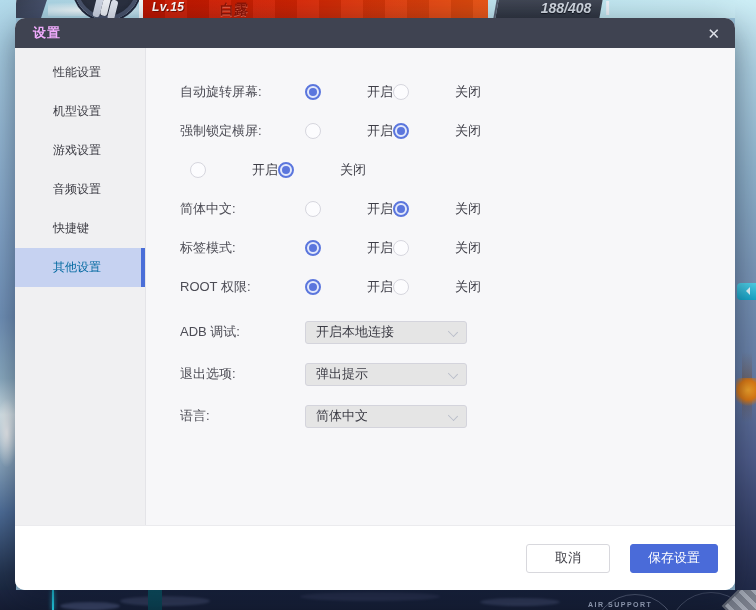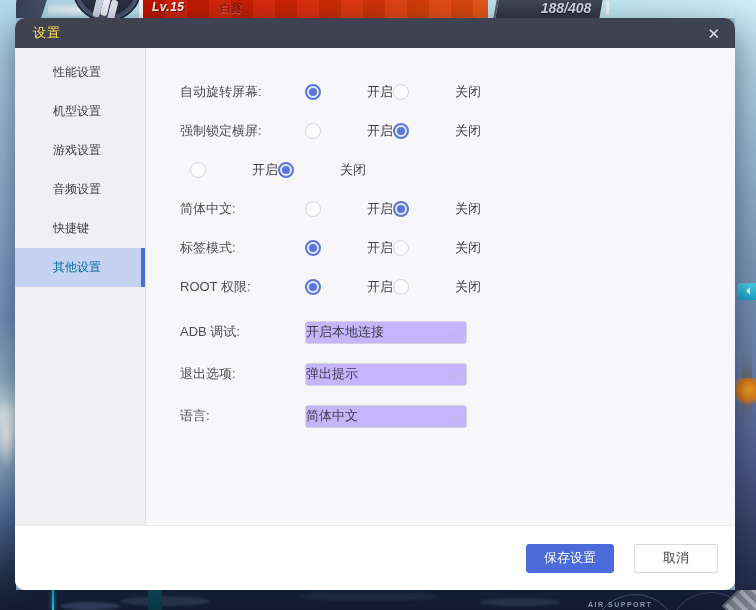--- a/index.html
+++ b/index.html
@@ -23,21 +23,21 @@
     background:radial-gradient(circle at 50% 45%, #2b3140 60%, #1c2230 100%);
     border:4px solid #49536b; box-shadow:0 0 0 2px #20263a; }
   .emblem .glove { position:absolute; left:24px; top:38px; width:7px; height:20px; background:#eef1f6; border-radius:3px;
     transform:rotate(14deg); box-shadow:8px 2px 0 #dfe4ee, -7px 3px 0 #cfd6e4; }
   .whitebar { position:absolute; left:139px; top:0; width:4px; height:18px; background:#f2f8fa; }
   .hpbar { position:absolute; left:143px; top:0; width:345px; height:18px;
     background:linear-gradient(90deg,#c91600 0%,#d92604 45%,#e2410c 80%,#e8500f 100%); }
   .hpbar .bands { position:absolute; inset:0;
     background:repeating-linear-gradient(90deg, rgba(0,0,0,.07) 0 22px, rgba(255,255,255,.04) 22px 44px); }
   .hpbar .lv { position:absolute; left:9px; top:0px; color:#ffffff; font-size:12px; font-weight:bold; font-style:italic; letter-spacing:0.5px; text-shadow:1px 1px 0 #7c0e00; }
-  .hpbar .pname { position:absolute; left:77px; top:1px; color:#8f1506; font-size:11px; font-weight:bold; text-shadow:0 1px 0 rgba(255,160,140,.55); }
+  .hpbar .pname { position:absolute; left:77px; top:1px; color:#8f1506; font-size:14px; font-weight:bold; text-shadow:0 1px 0 rgba(255,160,140,.55); }
   .counter { position:absolute; left:495px; top:-2px; width:106px; height:22px; transform:skewX(-10deg);
     background:linear-gradient(180deg,#434957,#2e333e); border-left:2px solid #565d6e; }
   .counter span { display:block; transform:skewX(10deg); color:#d3d9e2; font-weight:bold; font-style:italic; font-size:14px; text-align:right; padding:2px 10px 0 0; text-shadow:0 1px 1px #11151d; }
   .counter .pipe { position:absolute; right:-8px; top:3px; width:3px; height:14px; background:#eef2f8; transform:skewX(10deg); }
   .bg-right { position:absolute; right:0; top:0; width:21px; height:610px;
     background:linear-gradient(180deg,#cdeef6 0%,#aed2e4 12%,#8fb2cc 30%,#7b97b8 45%,#6a82aa 60%,#515f8d 75%,#333d63 88%,#1c2440 100%); }
   .bg-right .cyan-tab { position:absolute; right:0; top:283px; width:19px; height:17px; border-radius:4px 0 0 4px; background:linear-gradient(180deg,#4fd4ec,#17a8cc); }
   .bg-right .cyan-tab b { position:absolute; left:5px; top:4px; width:0; height:0; border:4.5px solid transparent; border-right-color:#eafcff; }
   .bg-right .orange { position:absolute; right:0px; top:378px; width:20px; height:30px;
     background:radial-gradient(circle at 60% 40%, #f5a62a 0%, #e07a12 45%, rgba(160,80,10,0) 75%); }
@@ -54,39 +54,39 @@
   .bg-bottom .arc { position:absolute; width:86px; height:86px; border-radius:50%; border:1.5px solid rgba(186,196,220,.4); }
   .bg-bottom .a1 { left:592px; top:4px; } .bg-bottom .a2 { left:668px; top:2px; border-color:rgba(186,196,220,.3); }
   .bg-bottom .air { position:absolute; left:588px; top:11px; font-size:7px; letter-spacing:1.5px; color:#aab4cc; font-weight:bold; }
   .bg-bottom .lattice { position:absolute; right:-14px; top:-4px; width:40px; height:40px; transform:rotate(45deg);
     background:repeating-linear-gradient(0deg,#a8adb8 0 4px,#7d828e 4px 10px), repeating-linear-gradient(90deg, rgba(0,0,0,.25) 0 4px, transparent 4px 10px); border:2px solid #666c78; }
 
   
   .dialog { position:absolute; left:15px; top:18px; width:720px; height:572px; border-radius:10px; overflow:hidden;
     box-shadow:0 10px 34px rgba(8,16,34,.5); display:flex; flex-direction:column; background:#f7f7f9; }
   .titlebar { height:30px; background:var(--titlebar,#3f4351); display:flex; align-items:center; justify-content:space-between; padding:0 15px 0 18px; flex:0 0 auto; }
-  .titlebar .title { color:#fde047; font-size:13px; letter-spacing:1px; }
+  .titlebar .title { color:#f0abfc; font-size:13px; letter-spacing:1px;font-weight:bold; }
   .titlebar .close { color:#dde0e8; font-size:15px; line-height:15px; cursor:pointer; font-weight:400; }
   .main { flex:1 1 auto; display:flex; min-height:0; }
   .sidebar { width:131px; background:#f0f0f2; border-right:1px solid #e4e4e8; padding-top:5px; flex:0 0 auto; }
   .side-item { height:39px; line-height:39px; padding-left:38px; font-size:12px; color:#3b3b43; cursor:pointer; }
   .side-item.selected { background:var(--sidebar-selected,#c6d2f1); border-right:4px solid var(--accent,#4a6ed8); color:#0369a1; }
   .content { flex:1 1 auto; background:#f7f7f9; padding-top:24px; }
   .row { height:39px; display:flex; align-items:center; padding-left:34px; }
   .row-label { width:125px; font-size:13px; color:#4c4c55; flex:0 0 auto; }
   .opt { display:flex; align-items:center; width:88px; cursor:pointer;justify-content:space-between; }
   .opt:first-of-type { margin-left:10px; }
   .radio { width:16px; height:16px; border-radius:50%; border:1px solid #d6d6de; background:#fcfcfe; display:flex; align-items:center; justify-content:center; flex:0 0 auto; }
   .radio.sel { border:2px solid var(--radio-blue,#5b76dd); background:#e3e9fb; }
   .radio .dot { width:8px; height:8px; border-radius:50%; background:transparent; }
   .radio.sel .dot { background:var(--radio-blue,#5b76dd); }
   .opt-text { margin-left:9px; font-size:13px; color:#3e3e47; }
   .select-rows { margin-top:5px; }
   .select-row { height:42px; display:flex; align-items:center; padding-left:34px; }
-  .dropdown { position:relative; width:162px; height:23px; background:#c4b5fd; border:1px solid #d4d4dc; border-radius:3px; display:flex; align-items:center; padding-left:0; cursor:pointer; }
+  .dropdown { position:relative; width:162px; height:23px; background:#e5e5e5; border:1px solid #d4d4dc; border-radius:3px; display:flex; align-items:center; padding-left:10px; cursor:pointer; }
   .dropdown .val { font-size:13px; color:#3c3c45; }
   .chev { position:absolute; right:9px; top:7px; width:8px; height:8px; border-right:1.4px solid #b9bdc9; border-bottom:1.4px solid #b9bdc9; transform:rotate(45deg) scale(1,.8); transform-origin:center; margin-top:-1px; }
   .footer { flex:0 0 auto; height:65px; background:#ffffff; border-top:1px solid #ebebee; display:flex; align-items:center; justify-content:flex-end; padding-right:17px; gap:20px; }
   .btn { height:29px; border-radius:3px; font-size:13px; display:flex; align-items:center; justify-content:center; cursor:pointer; font-family:inherit; }
   .btn-save { width:88px; background:var(--save-btn,#4a6bd9); color:#ffffff; border:1px solid var(--save-btn,#4a6bd9); }
   .btn-cancel { width:84px; background:#ffffff; color:#3a3a42; border:1px solid #d8d8dd; }
 </style>
 </head>
 <body>
 
@@ -259,16 +259,16 @@
             <div class="row-label">语言:</div>
             <div class="dropdown">
               <span class="val">简体中文</span>
               <span class="chev"></span>
             </div>
           </div>
         </div>
     </div>
   </div>
   <div class="footer">
+    <button class="btn btn-cancel">取消</button>
     <button class="btn btn-save">保存设置</button>
-    <button class="btn btn-cancel">取消</button>
   </div>
 </div>
 
 </body></html>

